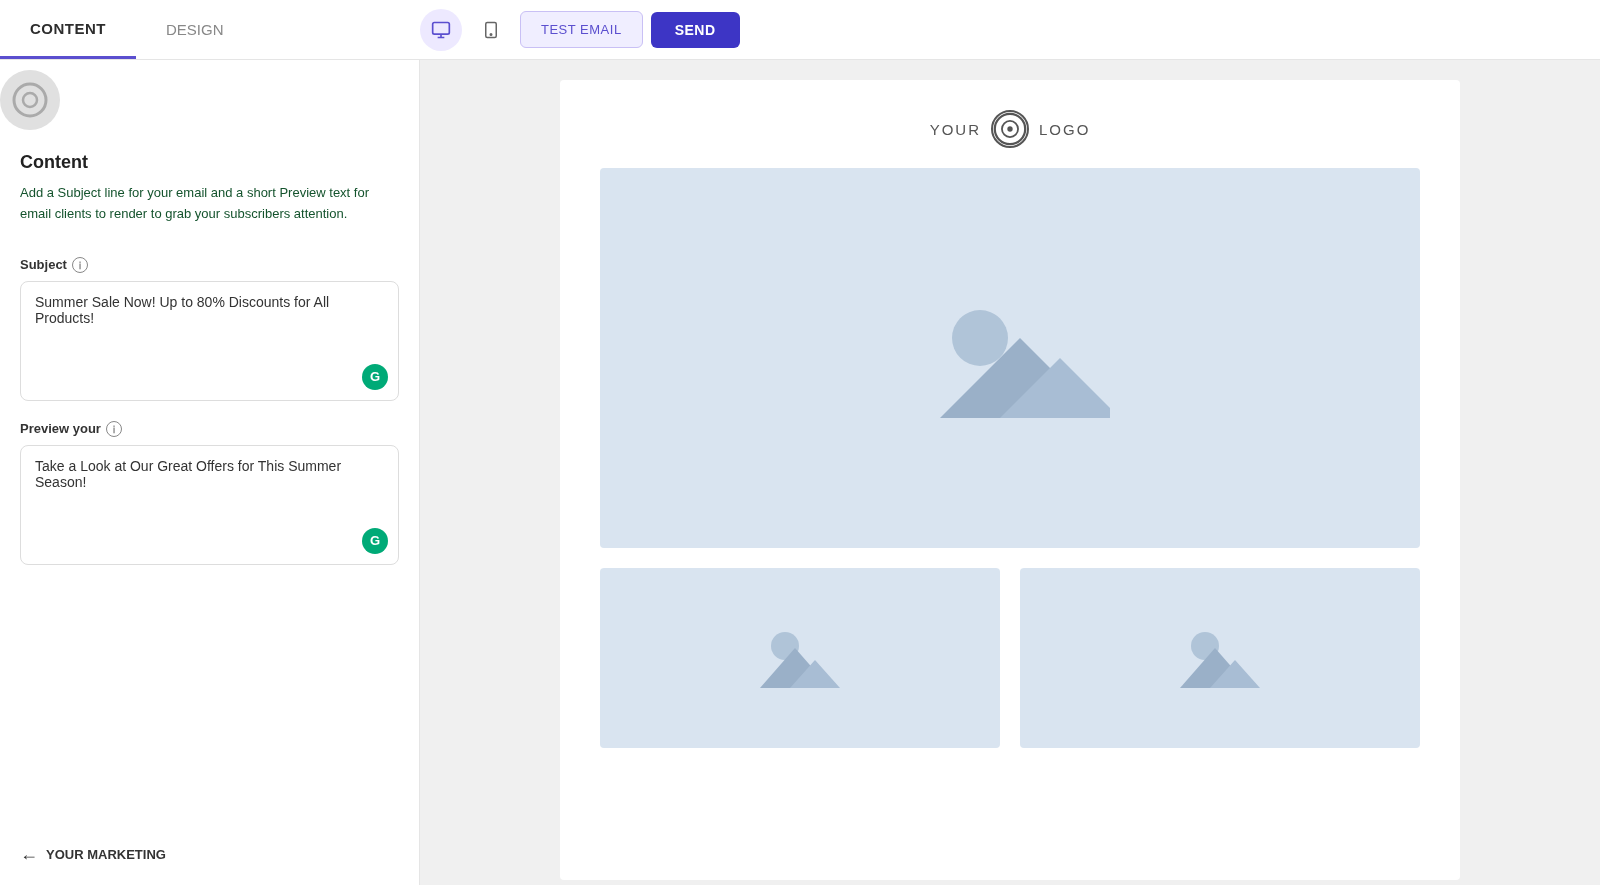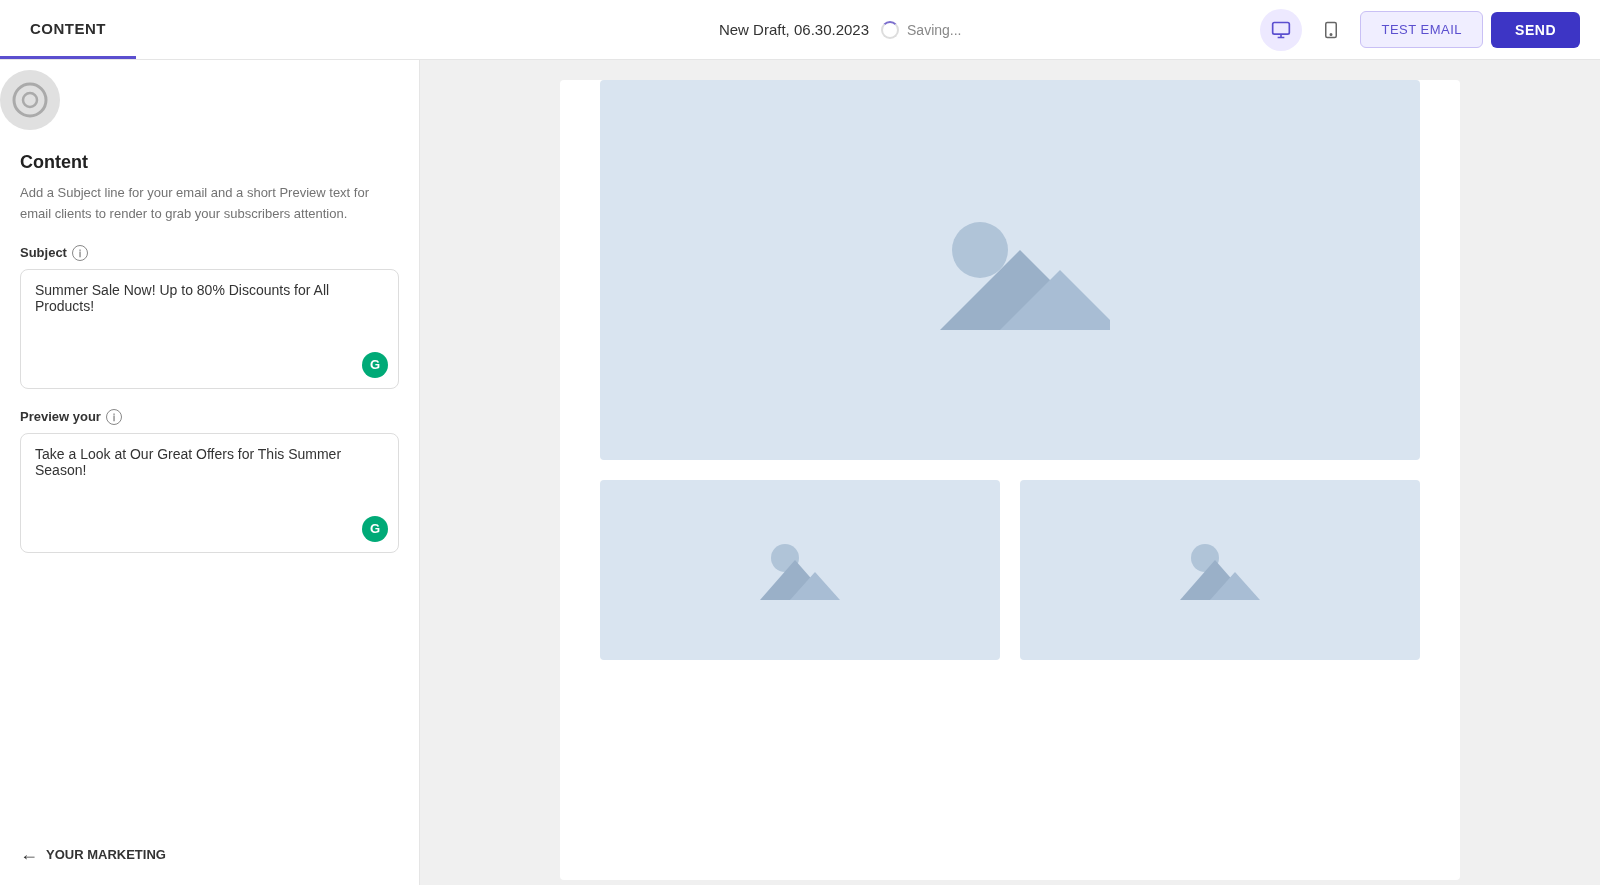--- a/index.html
+++ b/index.html
@@ -193,23 +193,23 @@
 
     .sidebar-heading {
       font-size: 18px;
       font-weight: 700;
       color: #222;
       margin-bottom: 10px;
     }
 
     .sidebar-desc {
       font-size: 13px;
-      color: #737373;
+      color: #14532d;
       line-height: 1.6;
-      margin-bottom: 20px;
+      margin-bottom: 32px;
     }
 
     .field-label {
       font-size: 13px;
       font-weight: 600;
       color: #333;
       margin-bottom: 8px;
       display: flex;
       align-items: flex-start;
       gap: 5px;
@@ -350,29 +350,25 @@
     }
   </style>
 </head>
 <body>
 
 <div class="top-bar">
   <div class="top-bar-left">
     <div class="tab-content">
       <span>CONTENT</span>
     </div>
+    <div class="tab-design">
+      <span>DESIGN</span>
+    </div>
   </div>
 
-  <div class="top-bar-center">
-    <span class="draft-title">New Draft, 06.30.2023</span>
-    <div class="saving-indicator">
-      <div class="spinner"></div>
-      <span>Saving...</span>
-    </div>
-  </div>
 
   <div class="top-bar-right">
     <button class="view-btn active">
       <svg width="20" height="20" viewBox="0 0 24 24" fill="none" stroke="#5b4fcf" stroke-width="2">
         <rect x="2" y="3" width="20" height="14" rx="2"></rect>
         <path d="M8 21h8M12 17v4"></path>
       </svg>
     </button>
     <button class="view-btn inactive">
       <svg width="18" height="18" viewBox="0 0 24 24" fill="none" stroke="#666" stroke-width="2">
@@ -432,20 +428,31 @@
     <div class="bottom-back">
       <span class="back-arrow">←</span>
       <span>YOUR MARKETING</span>
     </div>
 
   </div>
 
   <div class="preview-area">
     <div class="email-preview">
 
+      <div class="logo-row">
+        <span class="logo-text">YOUR</span>
+        <div class="logo-circle-preview">
+          <svg width="38" height="38" viewBox="0 0 38 38">
+            <circle cx="19" cy="19" r="17" fill="none" stroke="#555" stroke-width="2.5"></circle>
+            <circle cx="19" cy="19" r="9" fill="none" stroke="#555" stroke-width="2"></circle>
+            <circle cx="19" cy="19" r="3" fill="#555"></circle>
+          </svg>
+        </div>
+        <span class="logo-text">LOGO</span>
+      </div>
 
       <div class="main-image-placeholder">
         <svg width="200" height="160" viewBox="0 0 200 160">
 
           <circle cx="70" cy="60" r="28" fill="#b0c4d8"></circle>
 
           <polygon points="30,140 110,60 190,140" fill="#9ab0c8"></polygon>
           <polygon points="90,140 150,80 210,140" fill="#a8bdd4"></polygon>
         </svg>
       </div>

